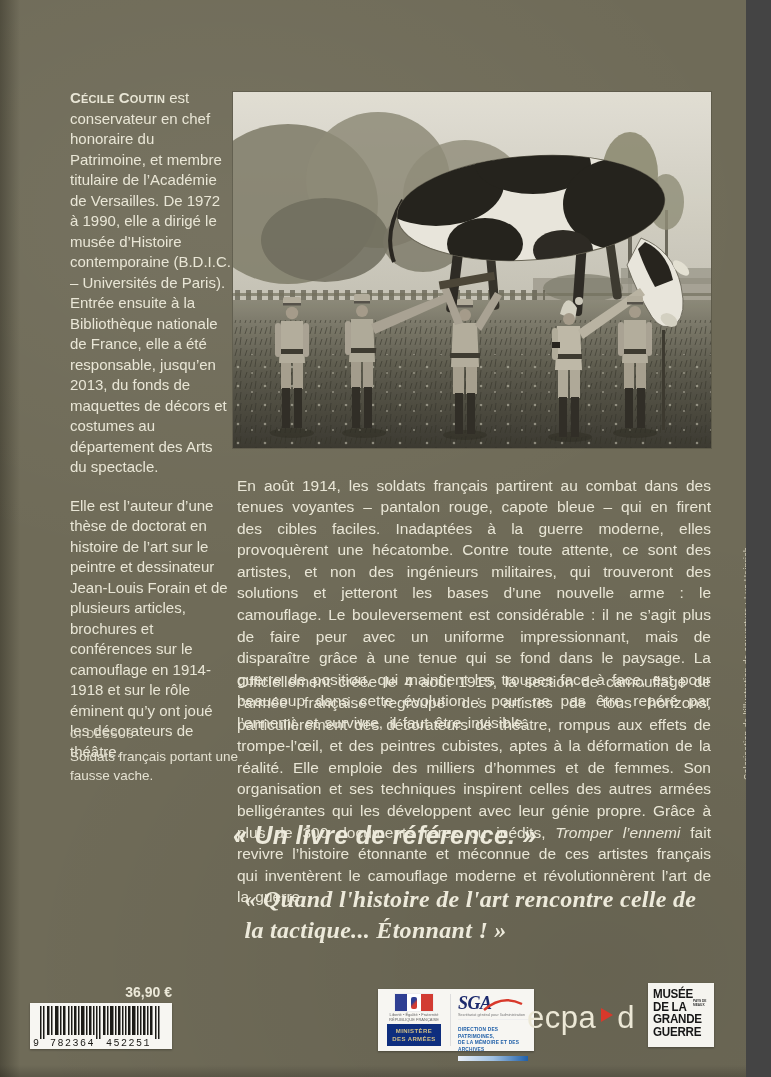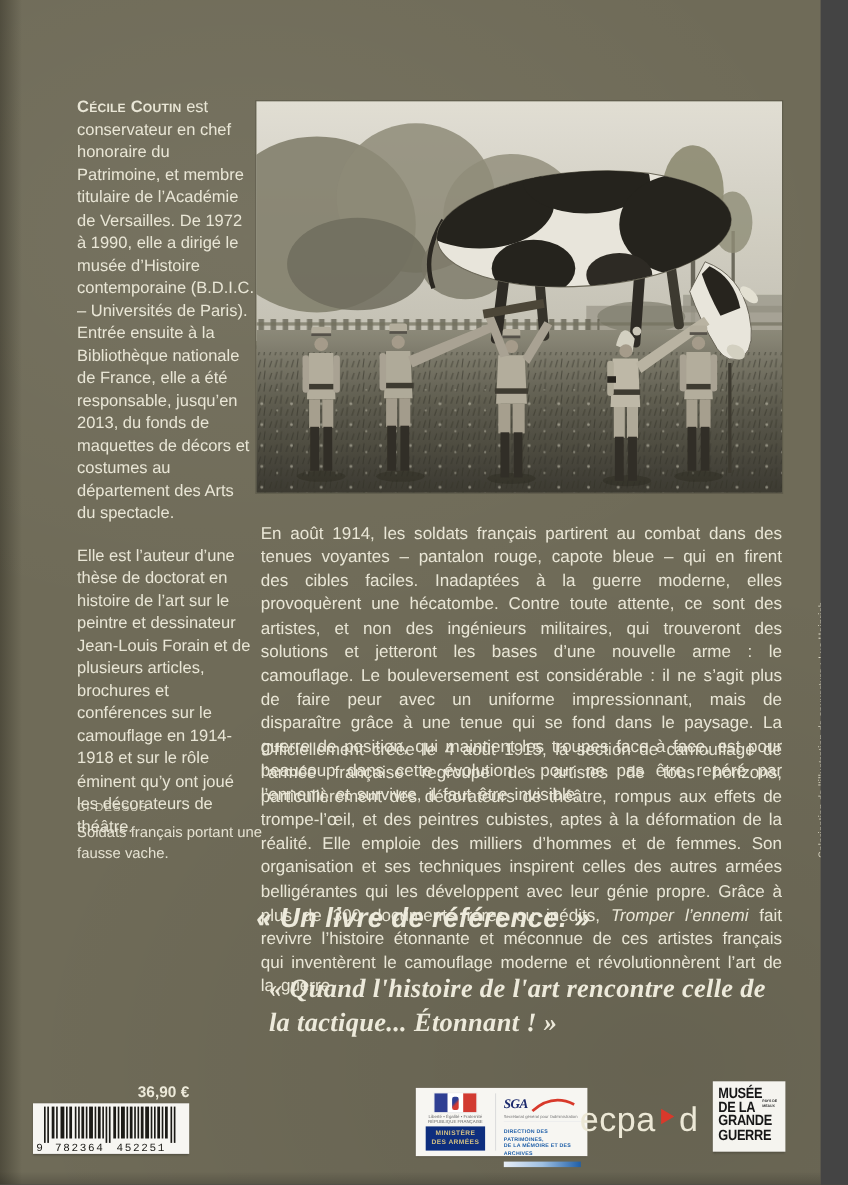--- a/index.html
+++ b/index.html
@@ -95,21 +95,21 @@
   .flag .r{flex:1;background:#d23b32;}
   .motto{font-size:4px;line-height:5px;color:#666;text-align:center;margin-top:1px;}
   .mindef-box{
     margin-top:2px;background:#0e2e7e;color:#d3c084;
     font-size:6px;line-height:7.5px;font-weight:bold;letter-spacing:0.4px;
     text-align:center;width:54px;padding:4px 0 3px;
   }
   .gov-right{flex:1;position:relative;}
   .sga-word{
     font-family:"Liberation Serif", serif;font-style:italic;font-weight:bold;
-    font-size:12px;line-height:18px;color:#1c2a6d;letter-spacing:-0.5px;
+    font-size:18px;line-height:18px;color:#1c2a6d;letter-spacing:-0.5px;
   }
   .sga-swoosh{position:absolute;left:24px;top:4px;width:44px;height:14px;}
   .sga-sub{font-size:3.8px;color:#777;margin-top:1px;border-bottom:1px solid #eee;padding-bottom:2px;}
   .sga-dir{font-size:4.8px;line-height:6.5px;font-weight:bold;color:#1f5fa8;margin-top:7px;letter-spacing:0.2px;}
   .sga-bar{height:5px;margin-top:3px;background:linear-gradient(to right,#e8eef7,#9fc0e2,#1f5fa8);}
   .ecpad{
     position:absolute;left:527px;top:1002px;height:44px;
     display:flex;color:#ece8d6;
   }
   .ecpad .txt{font-size:31px;line-height:31px;letter-spacing:0.5px;}

